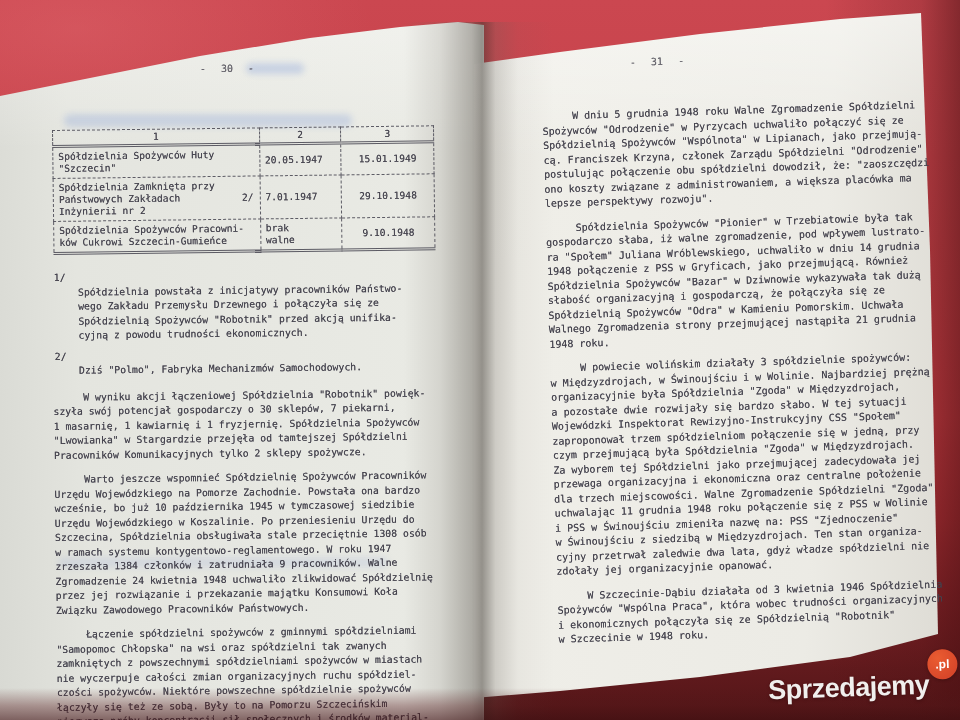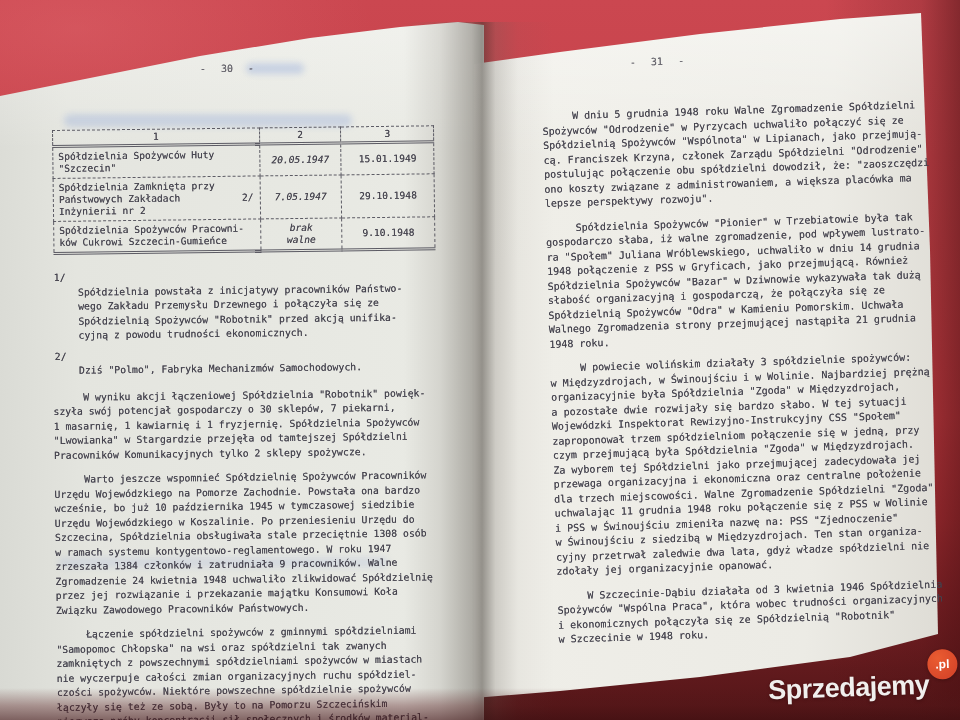--- a/index.html
+++ b/index.html
@@ -48,21 +48,21 @@
                  transform-origin:0 0;font-size:10px;line-height:14.5px;}
   .para{margin:0 0 10px 0;white-space:pre-line;text-indent:30px;}
   .para:last-child{margin-bottom:0;}
   
   table.coop{border-collapse:collapse;width:382px;margin:0 0 16px 2px;
              font-size:9.6px;line-height:12px;color:var(--ink,#45434e);}
   table.coop{border:1px dashed #5c5b64;border-bottom:3px double #5c5b64;}
   table.coop th, table.coop td{border:1px dashed #5c5b64;padding:3px 5px;vertical-align:middle;}
   table.coop thead th{font-weight:normal;text-align:center;padding:1px 4px;border-bottom:3px double #5c5b64;}
   td.c-name{width:208px;white-space:pre-line;position:relative;padding-right:22px;}
-  td.c-mid{width:72px;text-align:center;white-space:pre-line;font-style:italic;}
+  td.c-mid{width:72px;text-align:left;white-space:pre-line;}
   td.c-end{width:84px;text-align:center;}
   .row-note{position:absolute;right:6px;top:50%;transform:translateY(-50%);}
   
   .footnote{position:relative;padding-left:26px;margin:0 0 6px 0;white-space:pre-line;}
   .fn-marker{position:absolute;left:2px;top:0;}
   .footnotes{margin-bottom:12px;}
   
   .watermark{position:absolute;left:768px;top:650px;width:190px;height:66px;
              transform:rotate(-2deg);font-family:"Liberation Sans", sans-serif;z-index:9;}
   .wm-text{display:block;margin-top:22px;font-size:27px;font-weight:bold;letter-spacing:-.5px;
@@ -103,21 +103,21 @@
         <tr>
           <td class="c-name"><span>Spółdzielnia Spożywców Huty
 "Szczecin"</span></td>
           <td class="c-mid">20.05.1947</td>
           <td class="c-end">15.01.1949</td>
         </tr>
         <tr>
           <td class="c-name"><span>Spółdzielnia Zamknięta przy
 Państwowych Zakładach
 Inżynierii nr 2</span><span class="row-note">2/</span></td>
-          <td class="c-mid">7.05.1947</td>
+          <td class="c-mid">7.01.1947</td>
           <td class="c-end">29.10.1948</td>
         </tr>
         <tr>
           <td class="c-name"><span>Spółdzielnia Spożywców Pracowni-
 ków Cukrowi Szczecin-Gumieńce</span></td>
           <td class="c-mid">brak
 walne</td>
           <td class="c-end">9.10.1948</td>
         </tr>
       </tbody>

